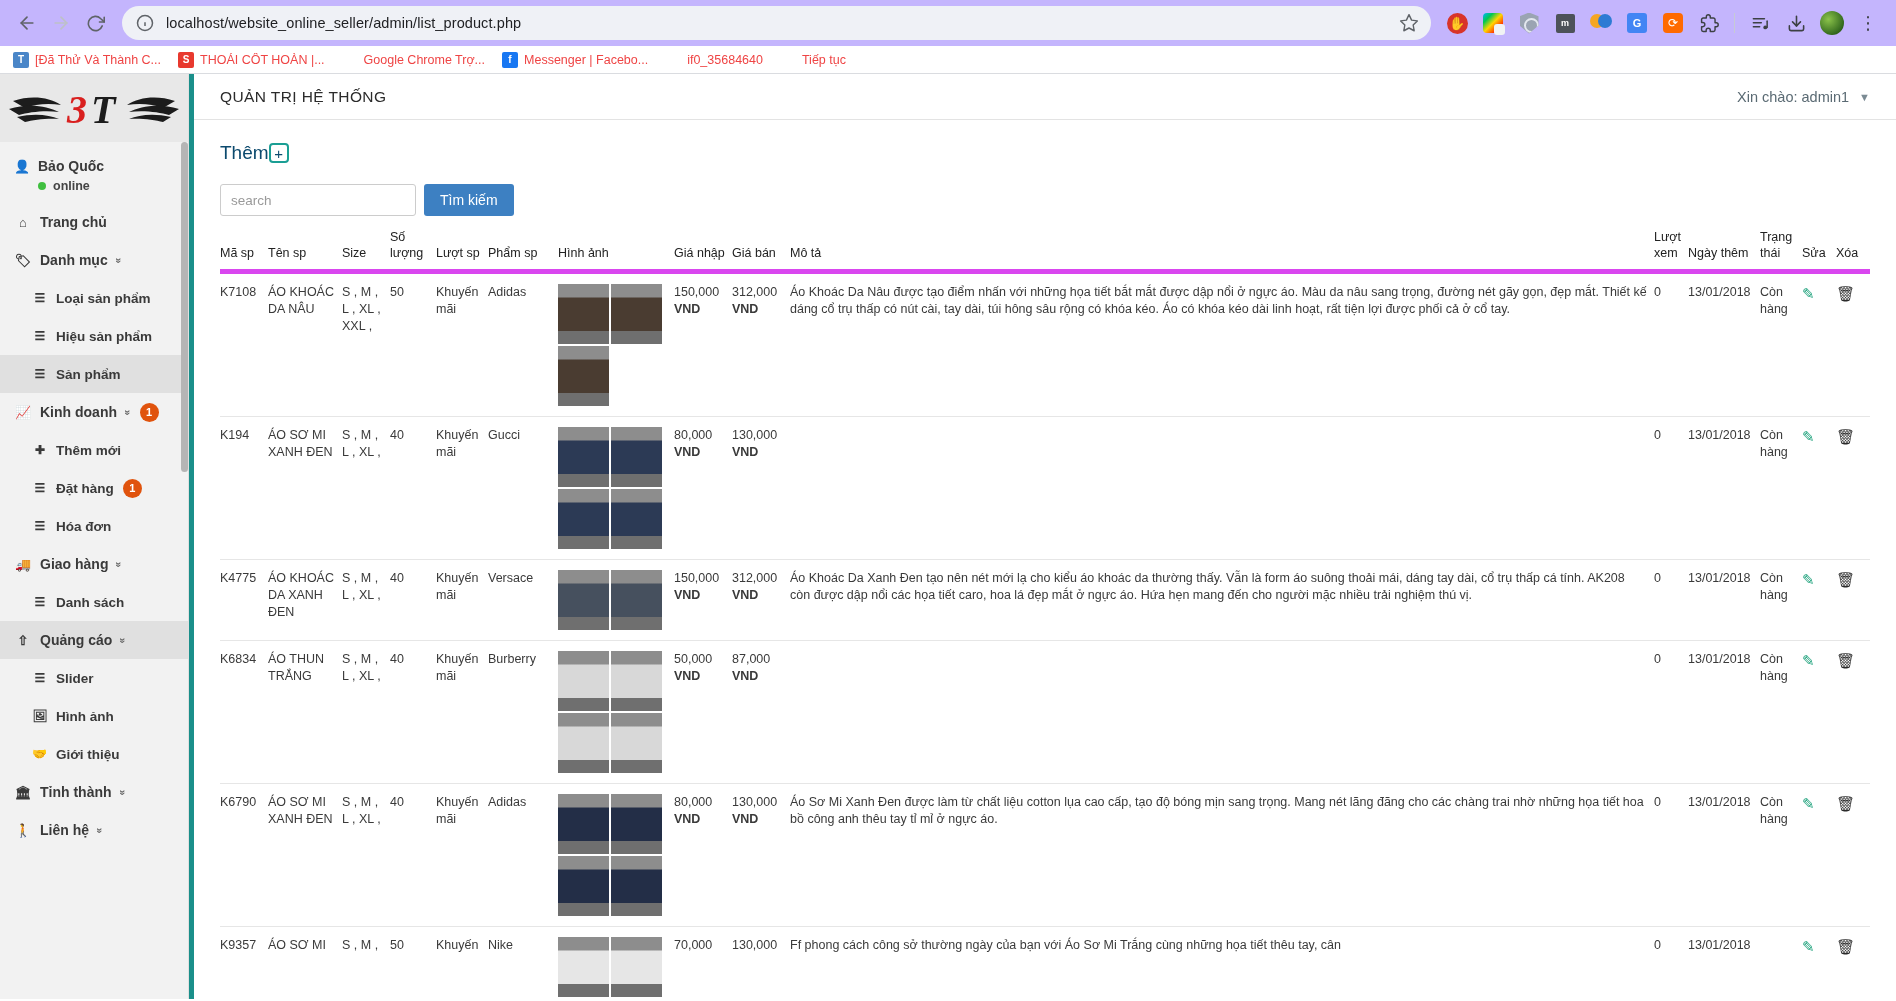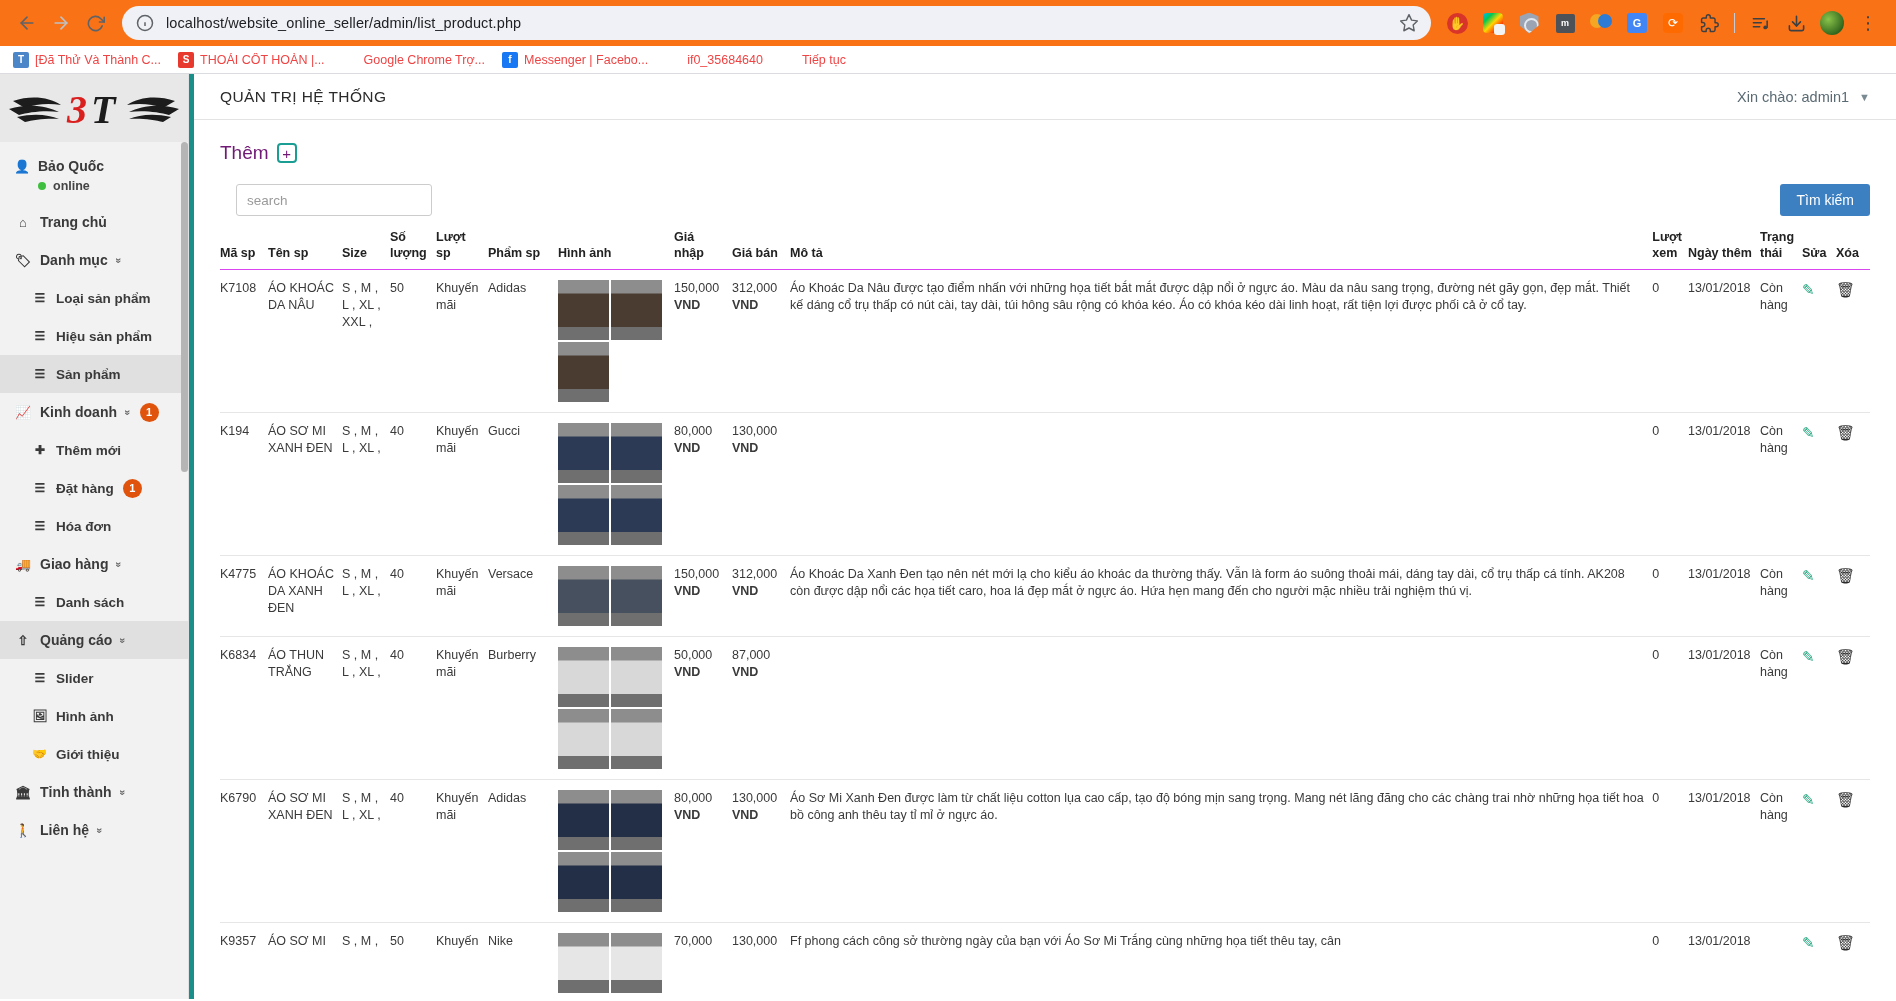--- a/index.html
+++ b/index.html
@@ -11,21 +11,21 @@
     background: #ffffff;
     font-family: "Liberation Sans", sans-serif;
   }
 
   
   .browser { width: 1896px; background: #ffffff; }
   .toolbar {
     height: 46px;
     display: flex; align-items: center;
     padding: 0 10px;
-    background: #f97316;
+    background: #c4b5fd;
   }
   .nav-btn {
     width: 34px; height: 34px;
     display: flex; align-items: center; justify-content: center;
     color: #5f6368;
     border-radius: 50%;
     flex: 0 0 auto;
     cursor: pointer;
   }
   .nav-btn.disabled { color: #bdc1c6; }
@@ -216,35 +216,34 @@
 
   .page-head {
     display: flex; align-items: flex-end; justify-content: space-between;
     padding: 22px 26px 0 26px;
   }
   .page-title {
     font-size: 30px; color: #e8392e; font-weight: normal;
     margin: 0; letter-spacing: .2px;
   }
   .add-link {
-    font-size: 19px; color: #701a75;
-    display: flex; align-items: center; gap: 8px;
+    font-size: 19px; color: #0c4a6e;
+    display: flex; align-items: center; 
     cursor: pointer; padding-bottom: 4px;
   }
   .add-link .plus-box {
     width: 20px; height: 20px;
     border: 2px solid #1a9e94; border-radius: 4px;
     display: flex; align-items: center; justify-content: center;
     font-size: 15px; line-height: 1;
   }
 
   .search-row {
-    display: flex; justify-content: space-between; align-items: center;
+    display: flex; justify-content: flex-start; align-items: center;
     padding: 16px 26px 0 26px;
-    margin-left: 16px;
   }
   .search-input {
     width: 196px; height: 32px;
     border: 1px solid #cccccc; border-radius: 3px;
     padding: 0 10px;
     font-size: 13.5px; color: #555;
     font-family: "Liberation Sans", sans-serif;
     outline: none;
   }
   .search-input::placeholder { color: #9a9a9a; }
@@ -255,25 +254,25 @@
     background: #3d80c2; color: #fff;
     border: none; border-radius: 3px;
     font-size: 14px; cursor: pointer;
     font-family: "Liberation Sans", sans-serif;
   }
 
   
   .tbl-wrap { padding: 10px 26px 0 26px; }
   table.products { width: 100%; border-collapse: collapse; }
   table.products th {
-    font-size: 12.5px; font-weight: bold; color: #222;
+    font-size: 12.5px; font-weight: normal; color: #222;
     text-align: left;
     vertical-align: bottom;
     padding: 4px 6px 8px 0;
-    border-bottom: 1px solid #d946ef;
+    border-bottom: 5px solid #d946ef;
     line-height: 1.25;
   }
   table.products td {
     font-size: 12.5px; color: #3a3a3a;
     vertical-align: top;
     padding: 10px 6px 10px 0;
     border-bottom: 1px solid #e6e6e6;
     line-height: 1.35;
   }
   .c-ma    { width: 48px; }

